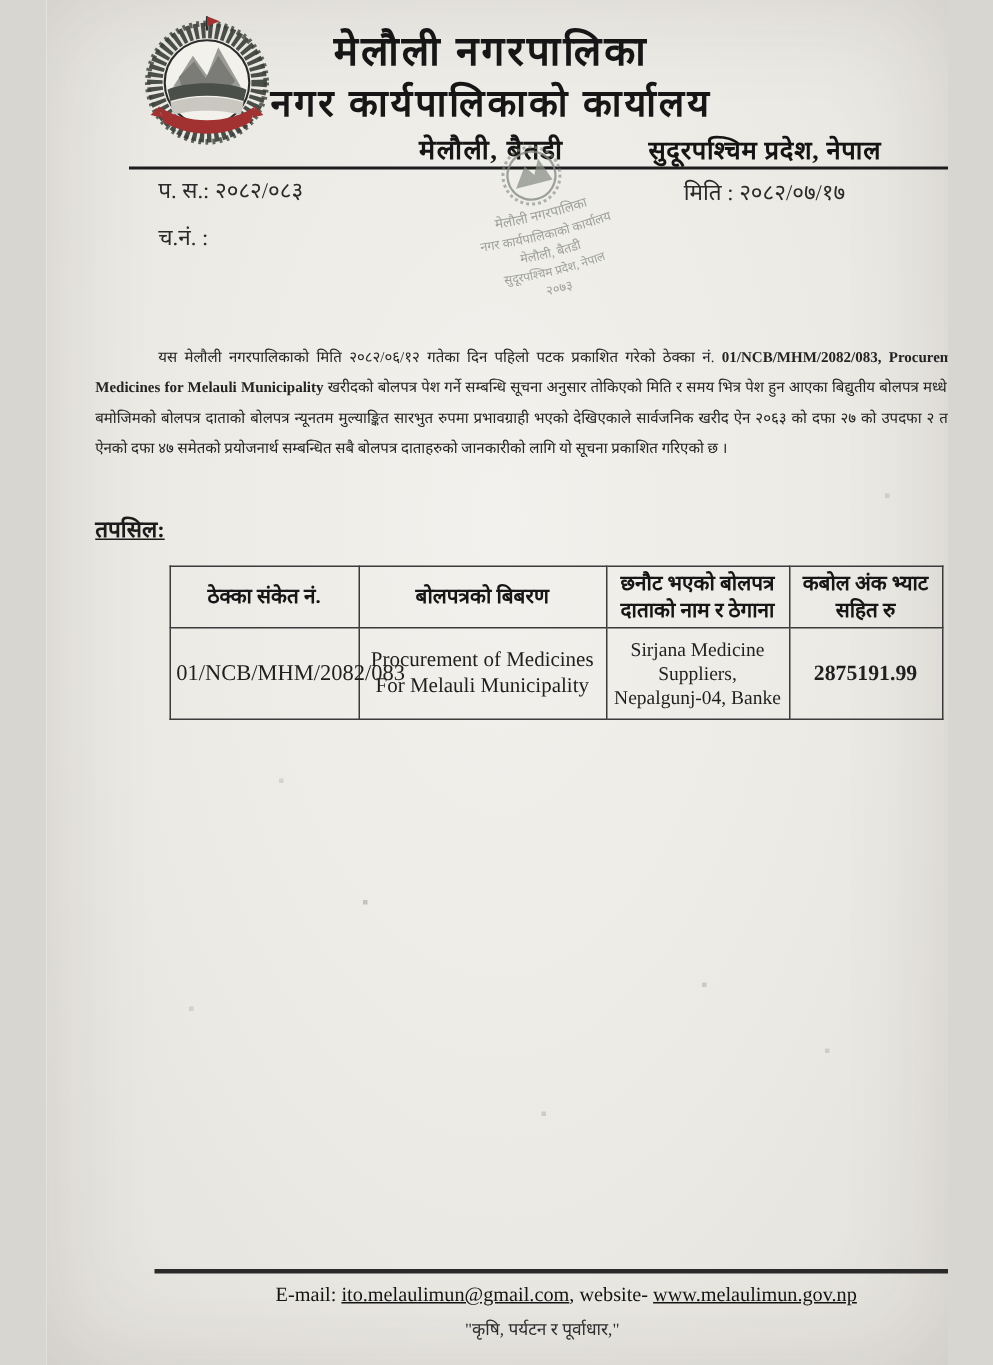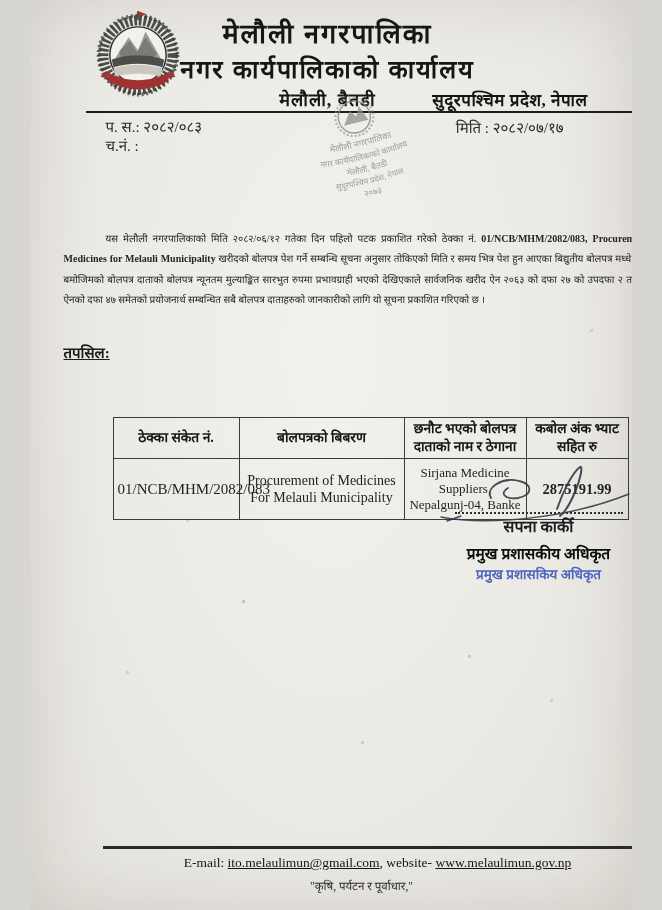--- a/index.html
+++ b/index.html
@@ -14,34 +14,34 @@
   .abs{position:absolute;}
   
   .logo{left:60px;top:9px;width:94px;height:94px;}
   .head-block{left:0;top:16px;width:662px;text-align:center;transform:translateX(-34px);color:#161616;}
   .head-muni{font-size:27px;font-weight:bold;letter-spacing:2px;line-height:37px;}
   .head-office{font-size:25px;font-weight:bold;letter-spacing:2px;line-height:34px;}
   .head-place{font-size:18px;font-weight:bold;letter-spacing:1px;line-height:26px;}
   .province{right:44px;top:88px;font-size:17px;font-weight:bold;color:#141414;letter-spacing:.5px;}
   .hrule{left:55px;top:111px;width:602px;height:2px;background:#1d1d1d;}
   .meta-left1{left:75px;top:116px;font-size:15px;color:#2a2a2a;}
-  .meta-left2{left:75px;top:135px;font-size:15px;color:#2a2a2a;}
+  .meta-left2{left:75px;top:147px;font-size:15px;color:#2a2a2a;}
   .meta-date{right:68px;top:117px;font-size:15px;color:#2a2a2a;}
   
   .seal{left:258px;top:92px;width:148px;height:120px;opacity:.78;}
   
   .notice-title{left:0;top:188px;width:662px;text-align:center;font-size:18px;font-weight:bold;color:#101010;}
   .notice-title span{border-bottom:2px solid #1a1a1a;padding:0 2px 2px 2px;}
   
   .body-para{left:33px;top:229px;width:598px;font-size:10px;line-height:20.3px;
     text-align:justify;text-indent:42px;color:#242424;}
   .body-para b{font-family:"Liberation Serif",serif;}
   .tapasil{left:33px;top:342px;font-size:15px;font-weight:bold;text-decoration:underline;color:#1c1c1c;}
   
-  table.bids{left:82px;top:377px;border-collapse:collapse;table-layout:fixed;width:515px;position:absolute;margin-top:40px;}
+  table.bids{left:82px;top:377px;border-collapse:collapse;table-layout:fixed;width:515px;position:absolute;}
   table.bids th,table.bids td{border:1.4px solid #3b3b3b;padding:2px 4px;vertical-align:middle;}
   table.bids th{font-size:13.8px;font-weight:bold;color:#161616;height:36px;text-align:center;line-height:18px;}
   table.bids td{height:56px;text-align:center;color:#1f1f1f;}
   .td-contract{font-size:15px;}
   .td-desc{font-size:14px;line-height:17px;}
   .td-bidder{font-size:13px;line-height:16px;}
   .td-amount{font-size:14.5px;font-weight:bold;}
   
   .sig-block{left:402px;top:466px;width:212px;text-align:center;}
   .sig-svg{position:absolute;left:6px;top:-2px;width:198px;height:62px;}
@@ -150,34 +150,20 @@
     <tbody>
       <tr>
         <td class="td-contract">01/NCB/MHM/2082/083</td>
         <td class="td-desc">Procurement of Medicines For Melauli Municipality</td>
         <td class="td-bidder">Sirjana Medicine Suppliers, Nepalgunj-04, Banke</td>
         <td class="td-amount">2875191.99</td>
       </tr>
     </tbody>
   </table>
 
-  <div class="abs sig-block">
-    <svg class="sig-svg" viewBox="0 0 198 62">
-      <g fill="none" stroke="#333a47" stroke-linecap="round" opacity=".9">
-        <path d="M52,34 C46,23 64,13 80,17 C94,20 94,31 79,34 C66,36 60,29 69,24" stroke-width="1.8"></path>
-        <path d="M118,45 C124,27 134,8 141,3 C144,1 142,14 136,28 C131,40 126,48 121,52" stroke-width="2"></path>
-        <path d="M2,53 C42,61 122,57 190,30" stroke-width="1.4"></path>
-        <path d="M8,57 L22,52" stroke-width="1.4"></path>
-      </g>
-    </svg>
-    <div class="sig-dots"></div>
-    <div class="sig-name">सपना कार्की</div>
-    <div class="sig-role">प्रमुख प्रशासकीय अधिकृत</div>
-    <div class="sig-stamp-role">प्रमुख प्रशासकिय अधिकृत</div>
-  </div>
 
   <div class="abs foot-rule"></div>
   <div class="abs foot-mail">
     <span>E-mail: </span><span class="lnk">ito.melaulimun@gmail.com</span><span>, website- </span><span class="lnk">www.melaulimun.gov.np</span>
   </div>
   <div class="abs foot-slogan">"कृषि, पर्यटन र पूर्वाधार,"</div>
 
   <div class="abs speckles"></div>
 </div>
 

